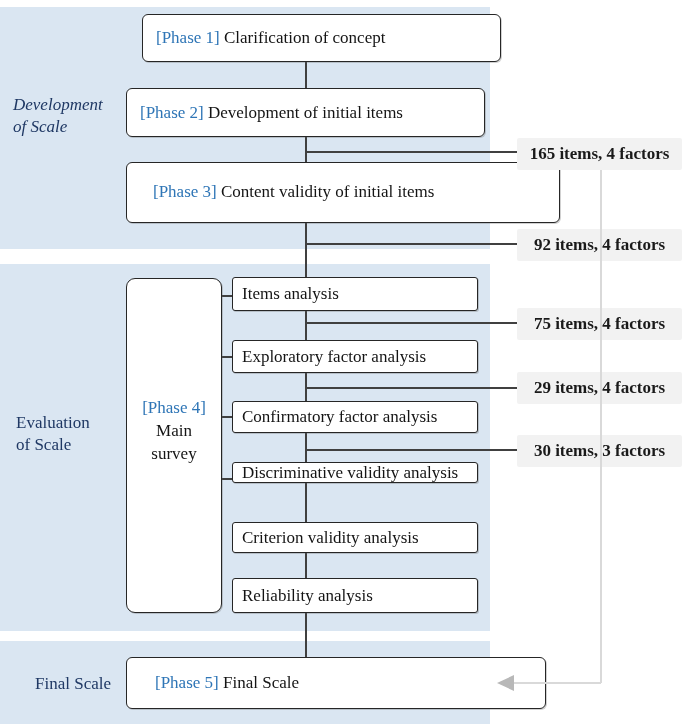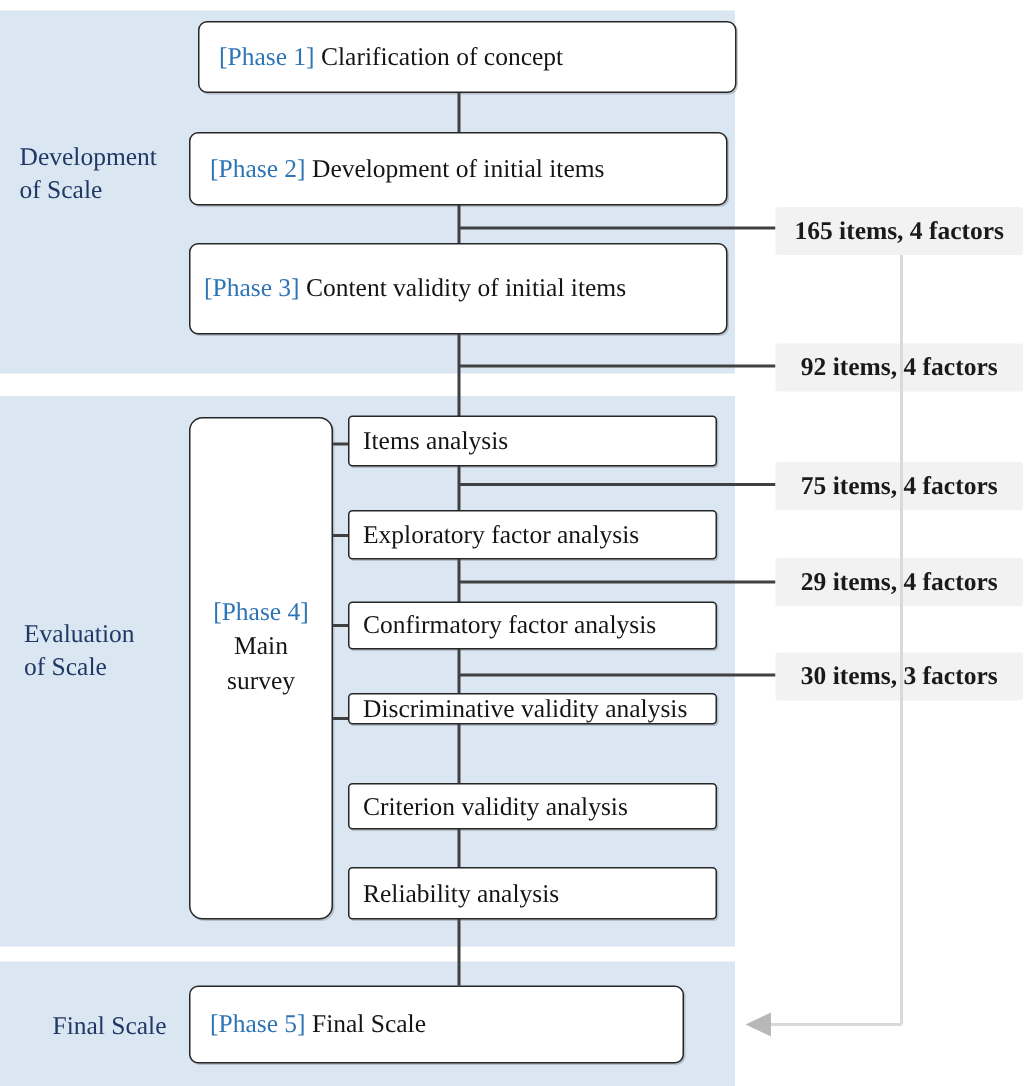--- a/index.html
+++ b/index.html
@@ -13,49 +13,49 @@
   
   .panel{position:absolute;left:0;width:490px;background:#dae6f2;z-index:0;}
   .panel-dev{top:7px;height:242px;}
   .panel-eval{top:264px;height:367px;}
   .panel-final{top:641px;height:83px;}
   .section-label{
     position:absolute;z-index:2;
     color:#1f3864;font-size:17px;line-height:1.32;
     white-space:pre-line;
   }
-  .label-dev{left:13px;top:94px;}
+  .label-dev{left:13px;top:94px;font-style:italic;}
   .label-eval{left:16px;top:412px;}
   .label-final{left:35px;top:673px;}
   
   .line{position:absolute;background:#404040;z-index:1;}
   .spine{left:305px;top:62px;width:1.5px;height:595px;}
   .h-line{height:1.5px;left:306px;width:211px;}
   .h1{top:151px;} .h2{top:243px;} .h3{top:322px;} .h4{top:387px;} .h5{top:449px;}
   .tick{height:1.5px;left:222px;width:10px;}
   .t1{top:295px;} .t2{top:356px;} .t3{top:416px;} .t4{top:478px;}
   
   .box{
     position:absolute;z-index:2;background:#ffffff;
     border:1.4px solid #262626;border-radius:6px;
     box-shadow:1px 1px 0 rgba(90,90,90,0.28);
     display:flex;align-items:center;
     font-size:17px;color:#141414;box-sizing:border-box;
   }
   .phase-tag{color:#2e75b6;}
-  .box-p1{left:132px;top:14px;width:359px;height:48px;padding-left:13px;}
+  .box-p1{left:142px;top:14px;width:359px;height:48px;padding-left:13px;}
   .box-p2{left:126px;top:88px;width:359px;height:49px;padding-left:13px;}
-  .box-p3{left:126px;top:162px;width:359px;height:61px;padding-left:9px;}
+  .box-p3{left:126px;top:162px;width:434px;height:61px;padding-left:26px;}
   .p3-inner{display:inline-block;text-align:center;line-height:1.35;}
   .box-p4{
     left:126px;top:278px;width:96px;height:335px;border-radius:9px;
     flex-direction:column;justify-content:center;align-items:center;
     text-align:right;line-height:1.35;padding:0 2px 28px 2px;
   }
-  .box-p5{left:126px;top:657px;width:330px;height:52px;padding-left:13px;}
+  .box-p5{left:126px;top:657px;width:420px;height:52px;padding-left:28px;}
   .step{
     left:232px;width:246px;border-radius:3px;padding-left:9px;
   }
   .s0{top:277px;height:34px;}
   .s1{top:340px;height:33px;}
   .s2{top:401px;height:32px;}
   .s3{top:462px;height:21px;}
   .s4{top:522px;height:31px;}
   .s5{top:578px;height:35px;}
   

